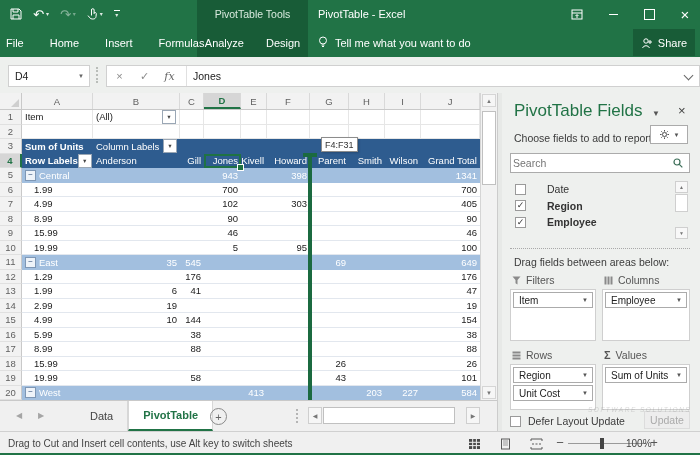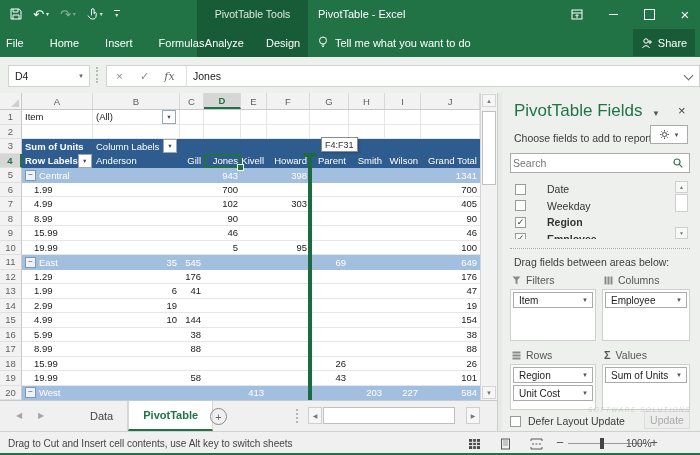--- a/index.html
+++ b/index.html
@@ -729,24 +729,20 @@
           <circle cx="5" cy="5" r="3" fill="none" stroke="#3c6e58" stroke-width="1.2"></circle>
           <path d="M7.3 7.3 l3 3" stroke="#3c6e58" stroke-width="1.2"></path>
         </svg>
     </div>
     <div id="fieldlist">
         <div class="fitem">
           <span class="cb"></span>
           <span>Date</span>
         </div>
         <div class="fitem">
-          <span class="cb"></span>
-          <span>Weekday</span>
-        </div>
-        <div class="fitem">
           <span class="cb">✓</span>
           <span class="bold">Region</span>
         </div>
         <div class="fitem">
           <span class="cb">✓</span>
           <span class="bold">Employee</span>
         </div>
       </div>
     <div id="flsb">
       <div class="flsb-b" style="top:0;">▲</div>

